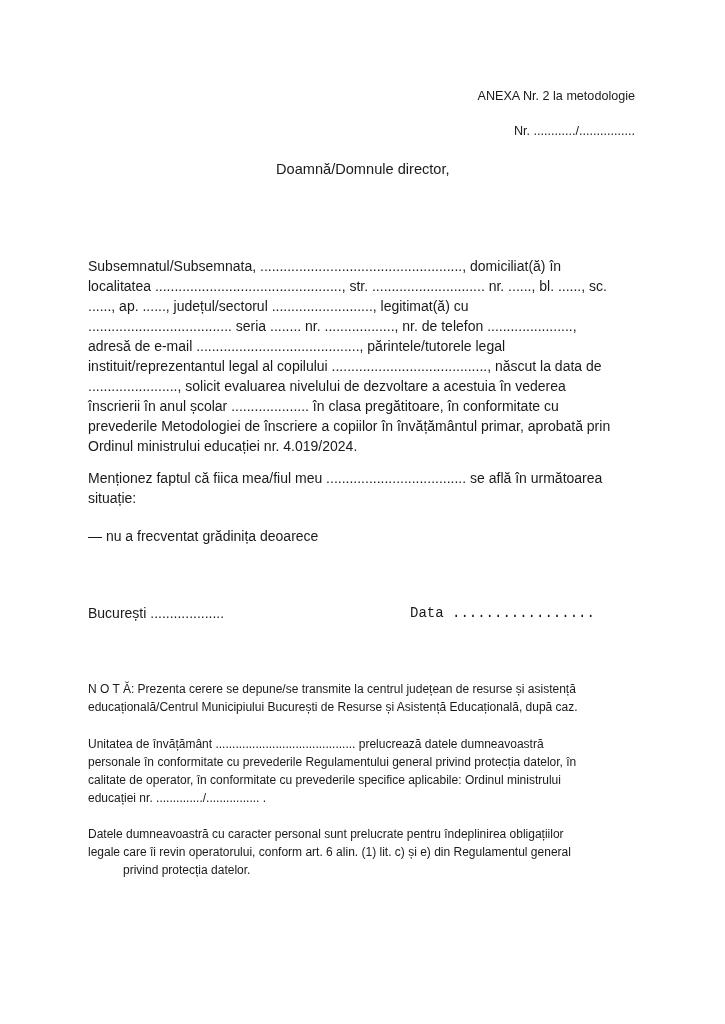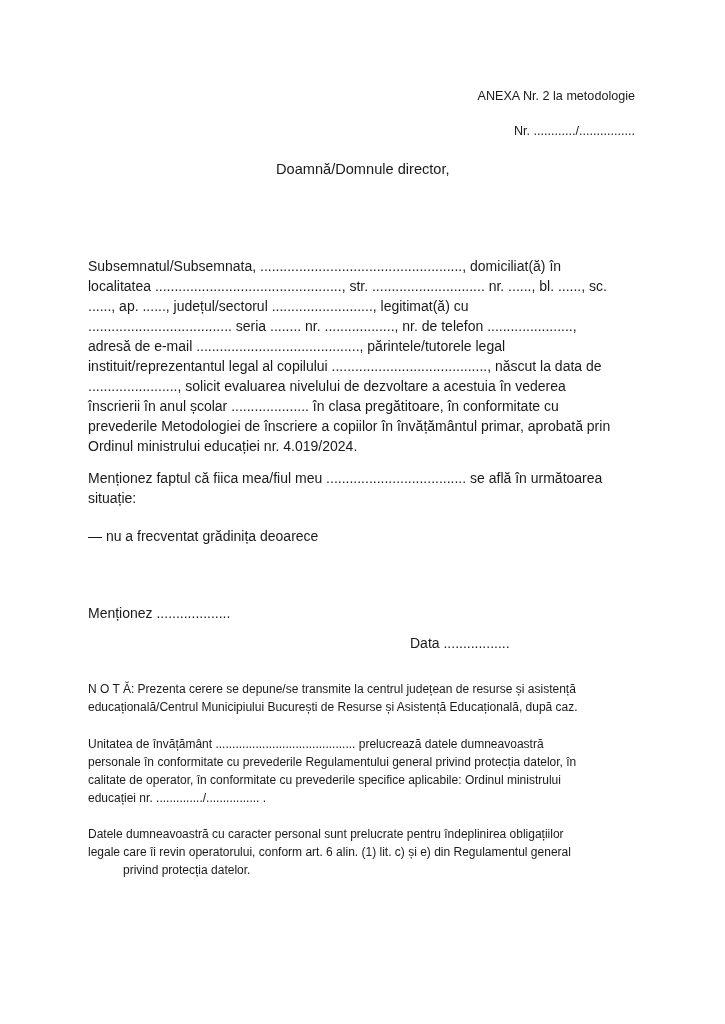--- a/index.html
+++ b/index.html
@@ -32,22 +32,22 @@
     <div class="line" style="top:416px;">prevederile Metodologiei de înscriere a copiilor în învățământul primar, aprobată prin</div>
     <div class="line" style="top:436px;">Ordinul ministrului educației nr. 4.019/2024.</div>
   </div>
 
   <div>
     <div class="line" style="top:468px;">Menționez faptul că fiica mea/fiul meu .................................... se află în următoarea</div>
     <div class="line" style="top:488px;">situație:</div>
     <div class="line" style="top:526px;">— nu a frecventat grădinița deoarece</div>
   </div>
 
-  <div class="line" style="top:603px;">Menționez ...................</div>
-  <div class="line" style="top:633px; left:410px;">Data .................</div>
+  <div class="line" style="top:603px;">București ...................</div>
+  <div class="line" style="top:603px; left:410px;font-family:Liberation Mono, monospace;">Data .................</div>
 
   <div>
     <div class="small" style="top:681px;">N O T Ă: Prezenta cerere se depune/se transmite la centrul județean de resurse și asistență</div>
     <div class="small" style="top:699px;">educațională/Centrul Municipiului București de Resurse și Asistență Educațională, după caz.</div>
   </div>
 
   <div>
     <div class="small" style="top:736px;">Unitatea de învățământ .......................................... prelucrează datele dumneavoastră</div>
     <div class="small" style="top:754px;">personale în conformitate cu prevederile Regulamentului general privind protecția datelor, în</div>
     <div class="small" style="top:772px;">calitate de operator, în conformitate cu prevederile specifice aplicabile: Ordinul ministrului</div>

